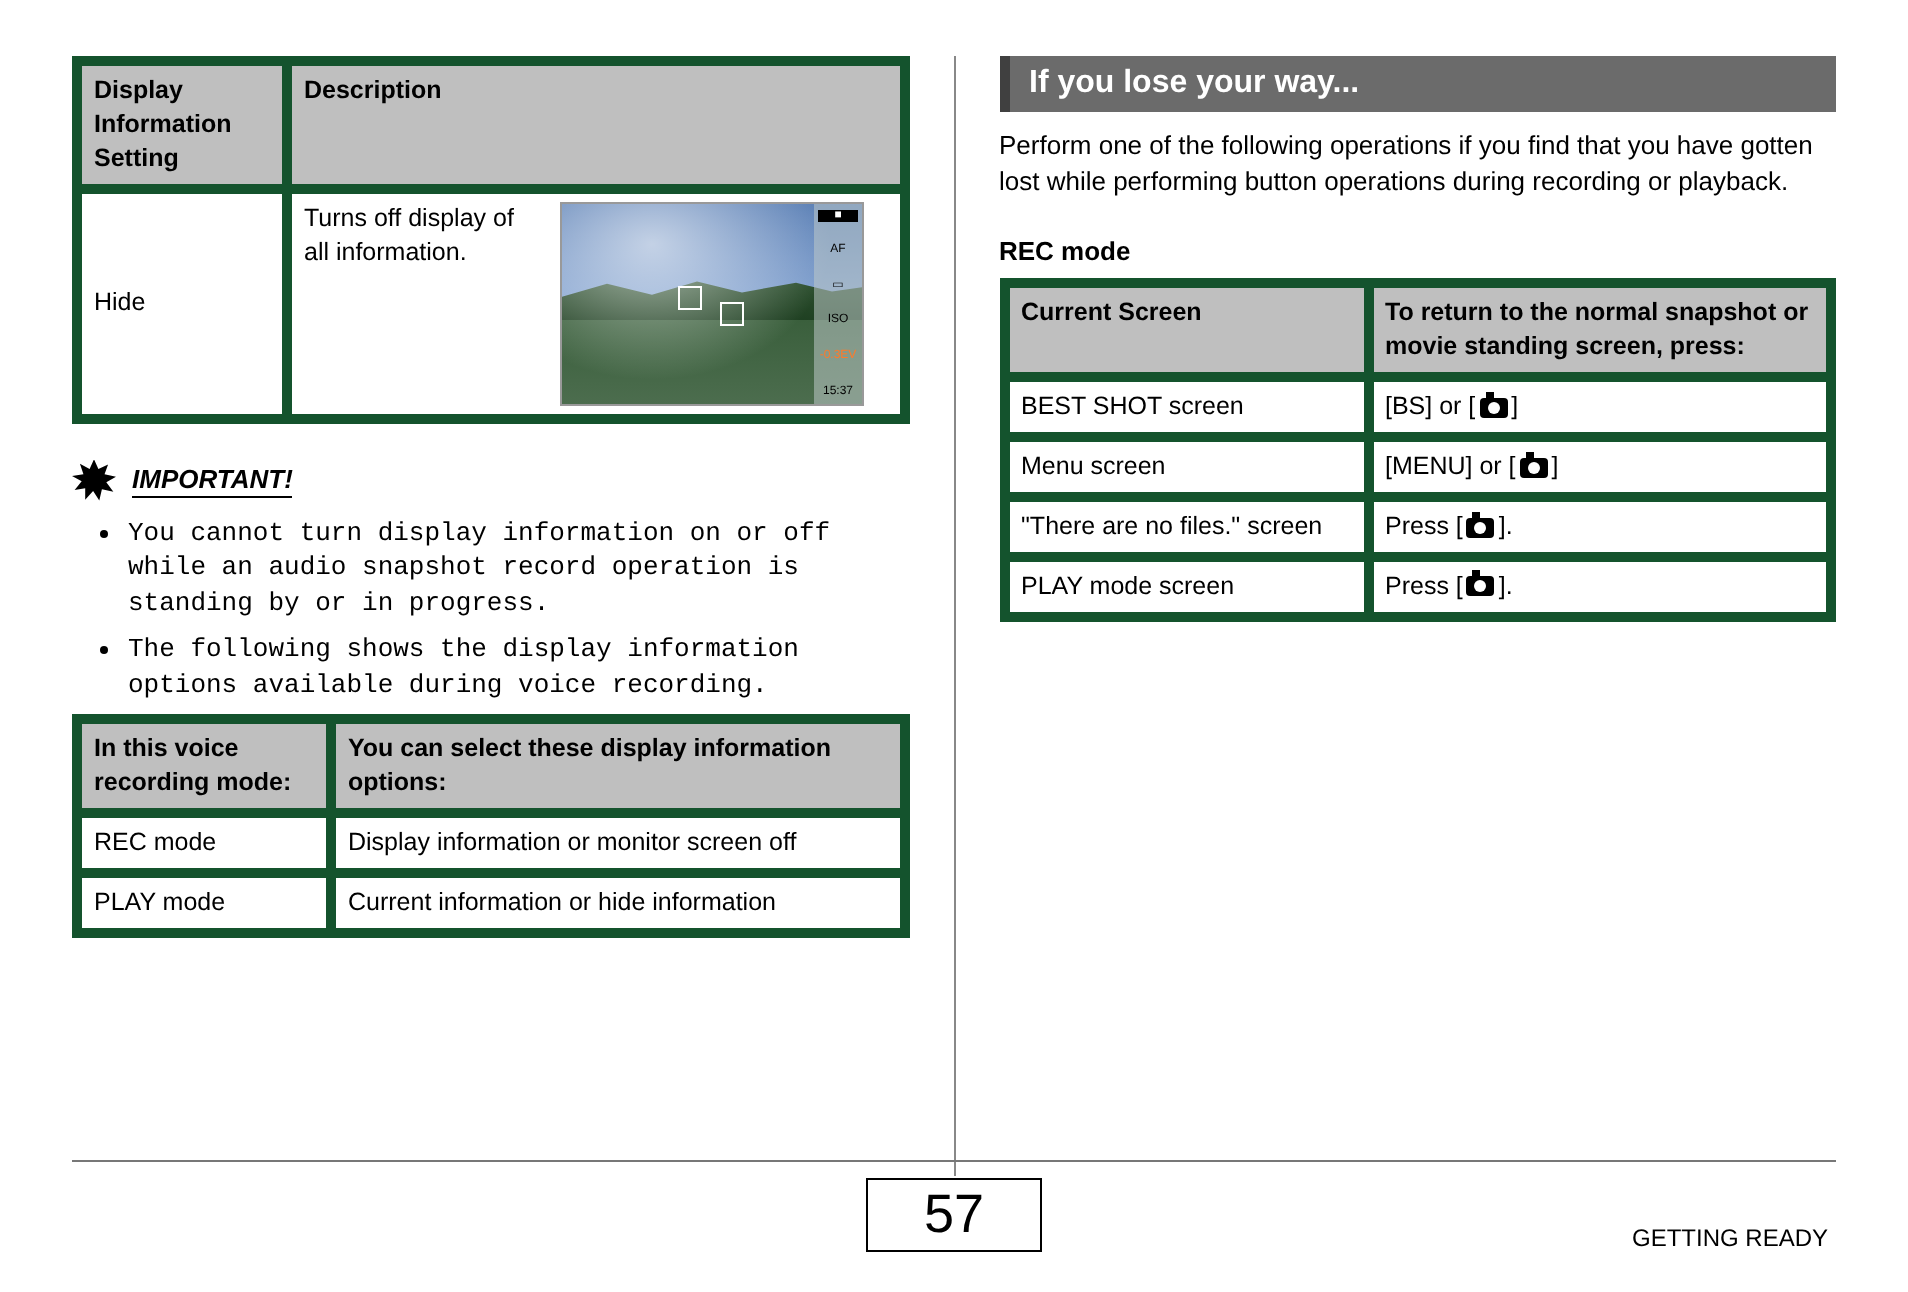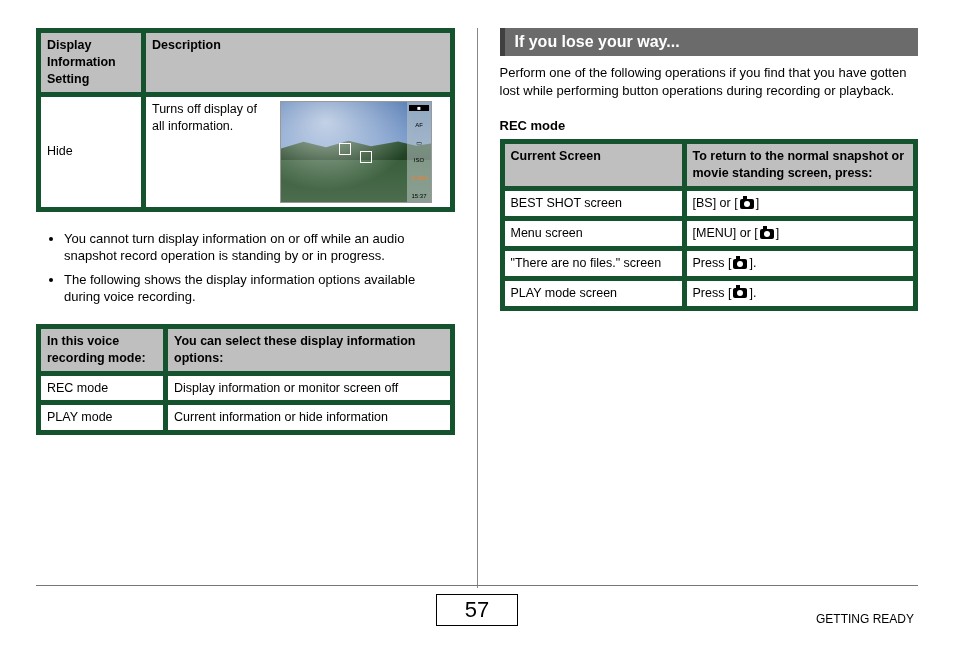--- a/index.html
+++ b/index.html
@@ -102,22 +102,23 @@
     width:22px; height:22px; display:inline-block;
     background: #000;
     clip-path: polygon(50% 0,60% 22%,82% 12%,74% 34%,100% 40%,78% 52%,94% 74%,68% 68%,62% 94%,48% 72%,30% 92%,30% 66%,6% 70%,22% 50%,0% 38%,26% 34%,18% 10%,40% 22%);
   }
   .important-label {
     font-weight: bold; font-style: italic;
     border-bottom: 1px solid #000;
     padding-bottom: 1px;
   }
   ul.bullets {
-    margin: 4px 0 18px 0;
+    margin: 4px 0 6px 0;
     padding-left: 28px;
+    font-family: Liberation Mono, monospace;
   }
   ul.bullets li {
     margin-bottom: 6px;
     line-height: 1.35;
   }
   .section-bar {
     background: #6b6b6b;
     color: #fff;
     font-size: 16px;
     font-weight: bold;
@@ -153,21 +154,21 @@
     text-align:center;
   }
   .footer-line {
     border-top:1px solid #777;
     margin: 0 36px 8px 36px;
   }
   .page-num-box {
     display:inline-block;
     border:1px solid #000;
     padding: 2px 28px;
-    font-size: 22px;
+    font-size: 27px;
   }
   .footer-text {
     position:absolute; right:40px; bottom:0;
     font-size:12px;
   }
   .desc-cell-flex { display:flex; align-items:flex-start; }
   .desc-cell-flex .txt { flex:0 0 auto; max-width:120px; line-height:1.35; }
   .t1 th:nth-child(1){width:88px;}
   .t2 th:nth-child(1){width:110px;}
   .t3 th:nth-child(1){width:165px;}
@@ -204,20 +205,24 @@
                 <span style="color:#ff7a2a;">-0.3EV</span>
                 <span>15:37</span>
               </div>
             </div>
           </div>
         </td>
       </tr>
     </tbody>
       </table>
 
+    <div class="important-row">
+      <span class="burst-icon"></span>
+      <span class="important-label">IMPORTANT!</span>
+    </div>
 
     <ul class="bullets">
       <li>You cannot turn display information on or off while an audio snapshot record operation is standing by or in progress.</li>
       <li>The following shows the display information options available during voice recording.</li>
     </ul>
 
     <table class="t2">
       <tbody>
           <tr>
         <th>In this voice recording mode:</th>

